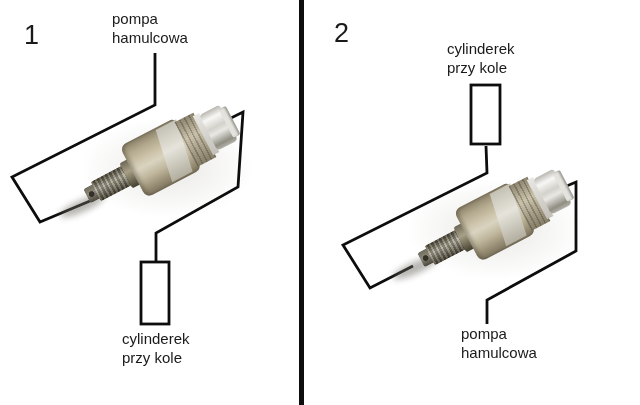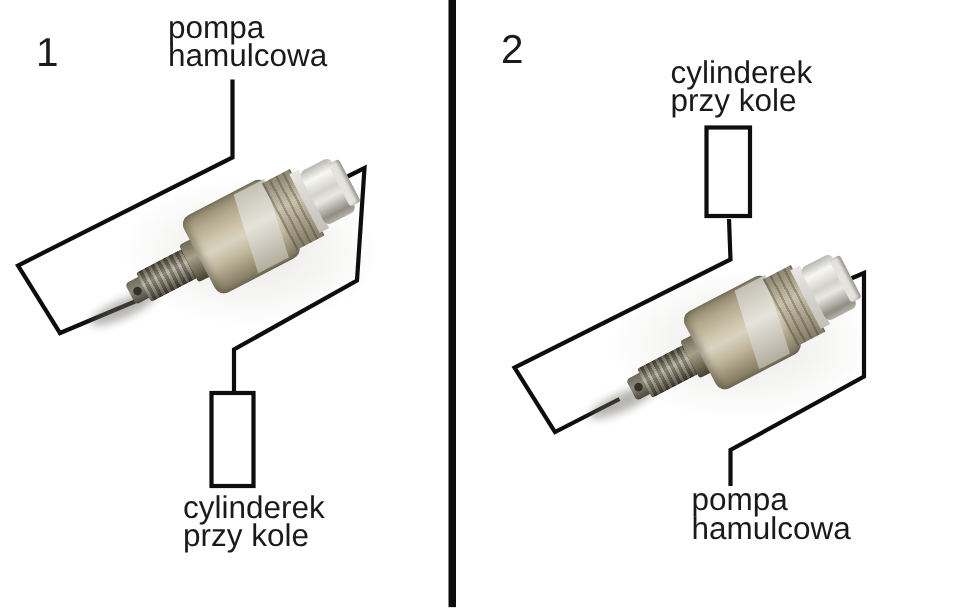--- a/index.html
+++ b/index.html
@@ -14,21 +14,21 @@
   .stage{position:relative;width:640px;height:405px;background:var(--background);overflow:hidden;}
 
   
   svg.overlay{position:absolute;left:0;top:0;z-index:2;color:var(--line);}
   svg.overlay polyline{fill:none;stroke:currentColor;stroke-width:2.8;stroke-linejoin:miter;stroke-linecap:butt;}
   svg.overlay rect{fill:#ffffff;stroke:currentColor;stroke-width:2.8;}
 
   .divider{position:absolute;left:299px;top:0;width:5px;height:405px;background:var(--line);z-index:4;}
 
   .num{position:absolute;font-size:27px;line-height:30px;color:var(--text);z-index:5;}
-  .lbl{position:absolute;font-size:21px;line-height:19px;color:var(--text);white-space:pre-line;z-index:5;}
+  .lbl{position:absolute;font-size:15px;line-height:19px;color:var(--text);white-space:pre-line;z-index:5;}
 
   
   .vhaze{position:absolute;z-index:1;border-radius:50%;
     background:radial-gradient(ellipse at center, rgba(196,194,188,0.38), rgba(196,194,188,0) 70%);}
   .h1{left:80px;top:118px;width:175px;height:100px;}
   .h2{left:405px;top:180px;width:180px;height:100px;}
   .vshadow{position:absolute;width:48px;height:12px;border-radius:50%;
     background:rgba(108,106,98,0.5);filter:blur(3px);transform:rotate(-24deg);z-index:2;}
   .s1{left:58px;top:200px;}
   .s2{left:391px;top:262px;}

